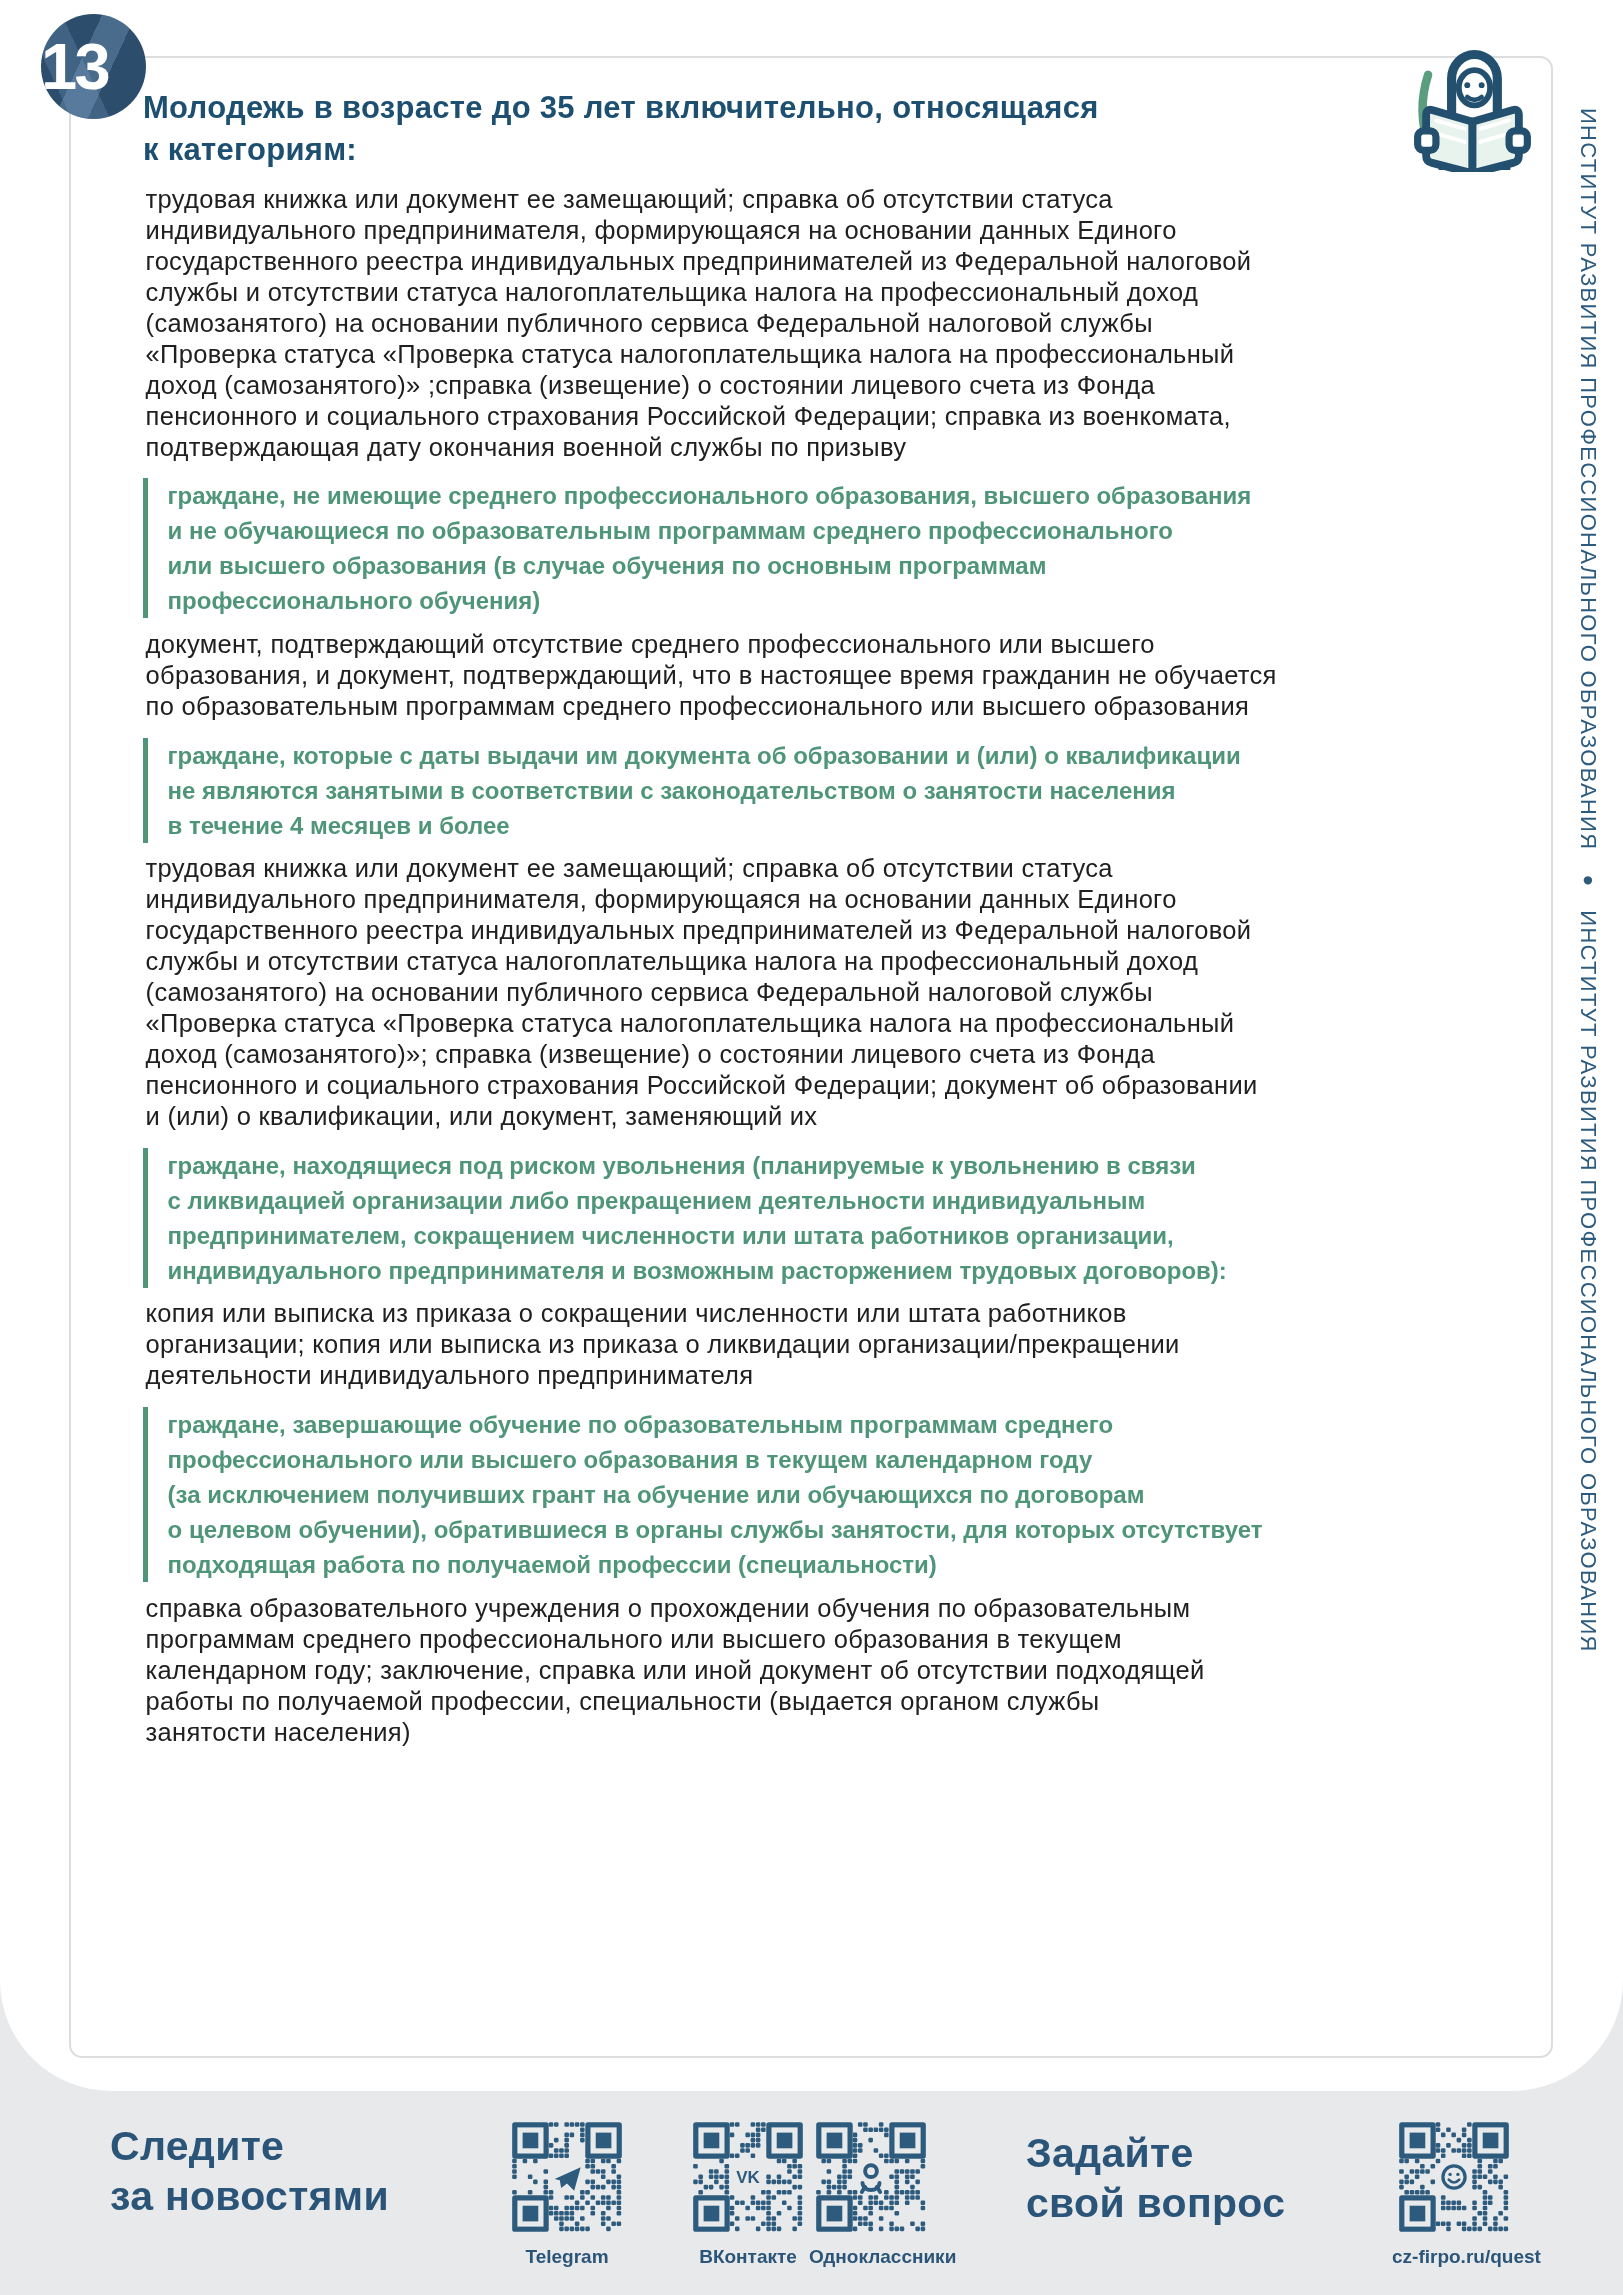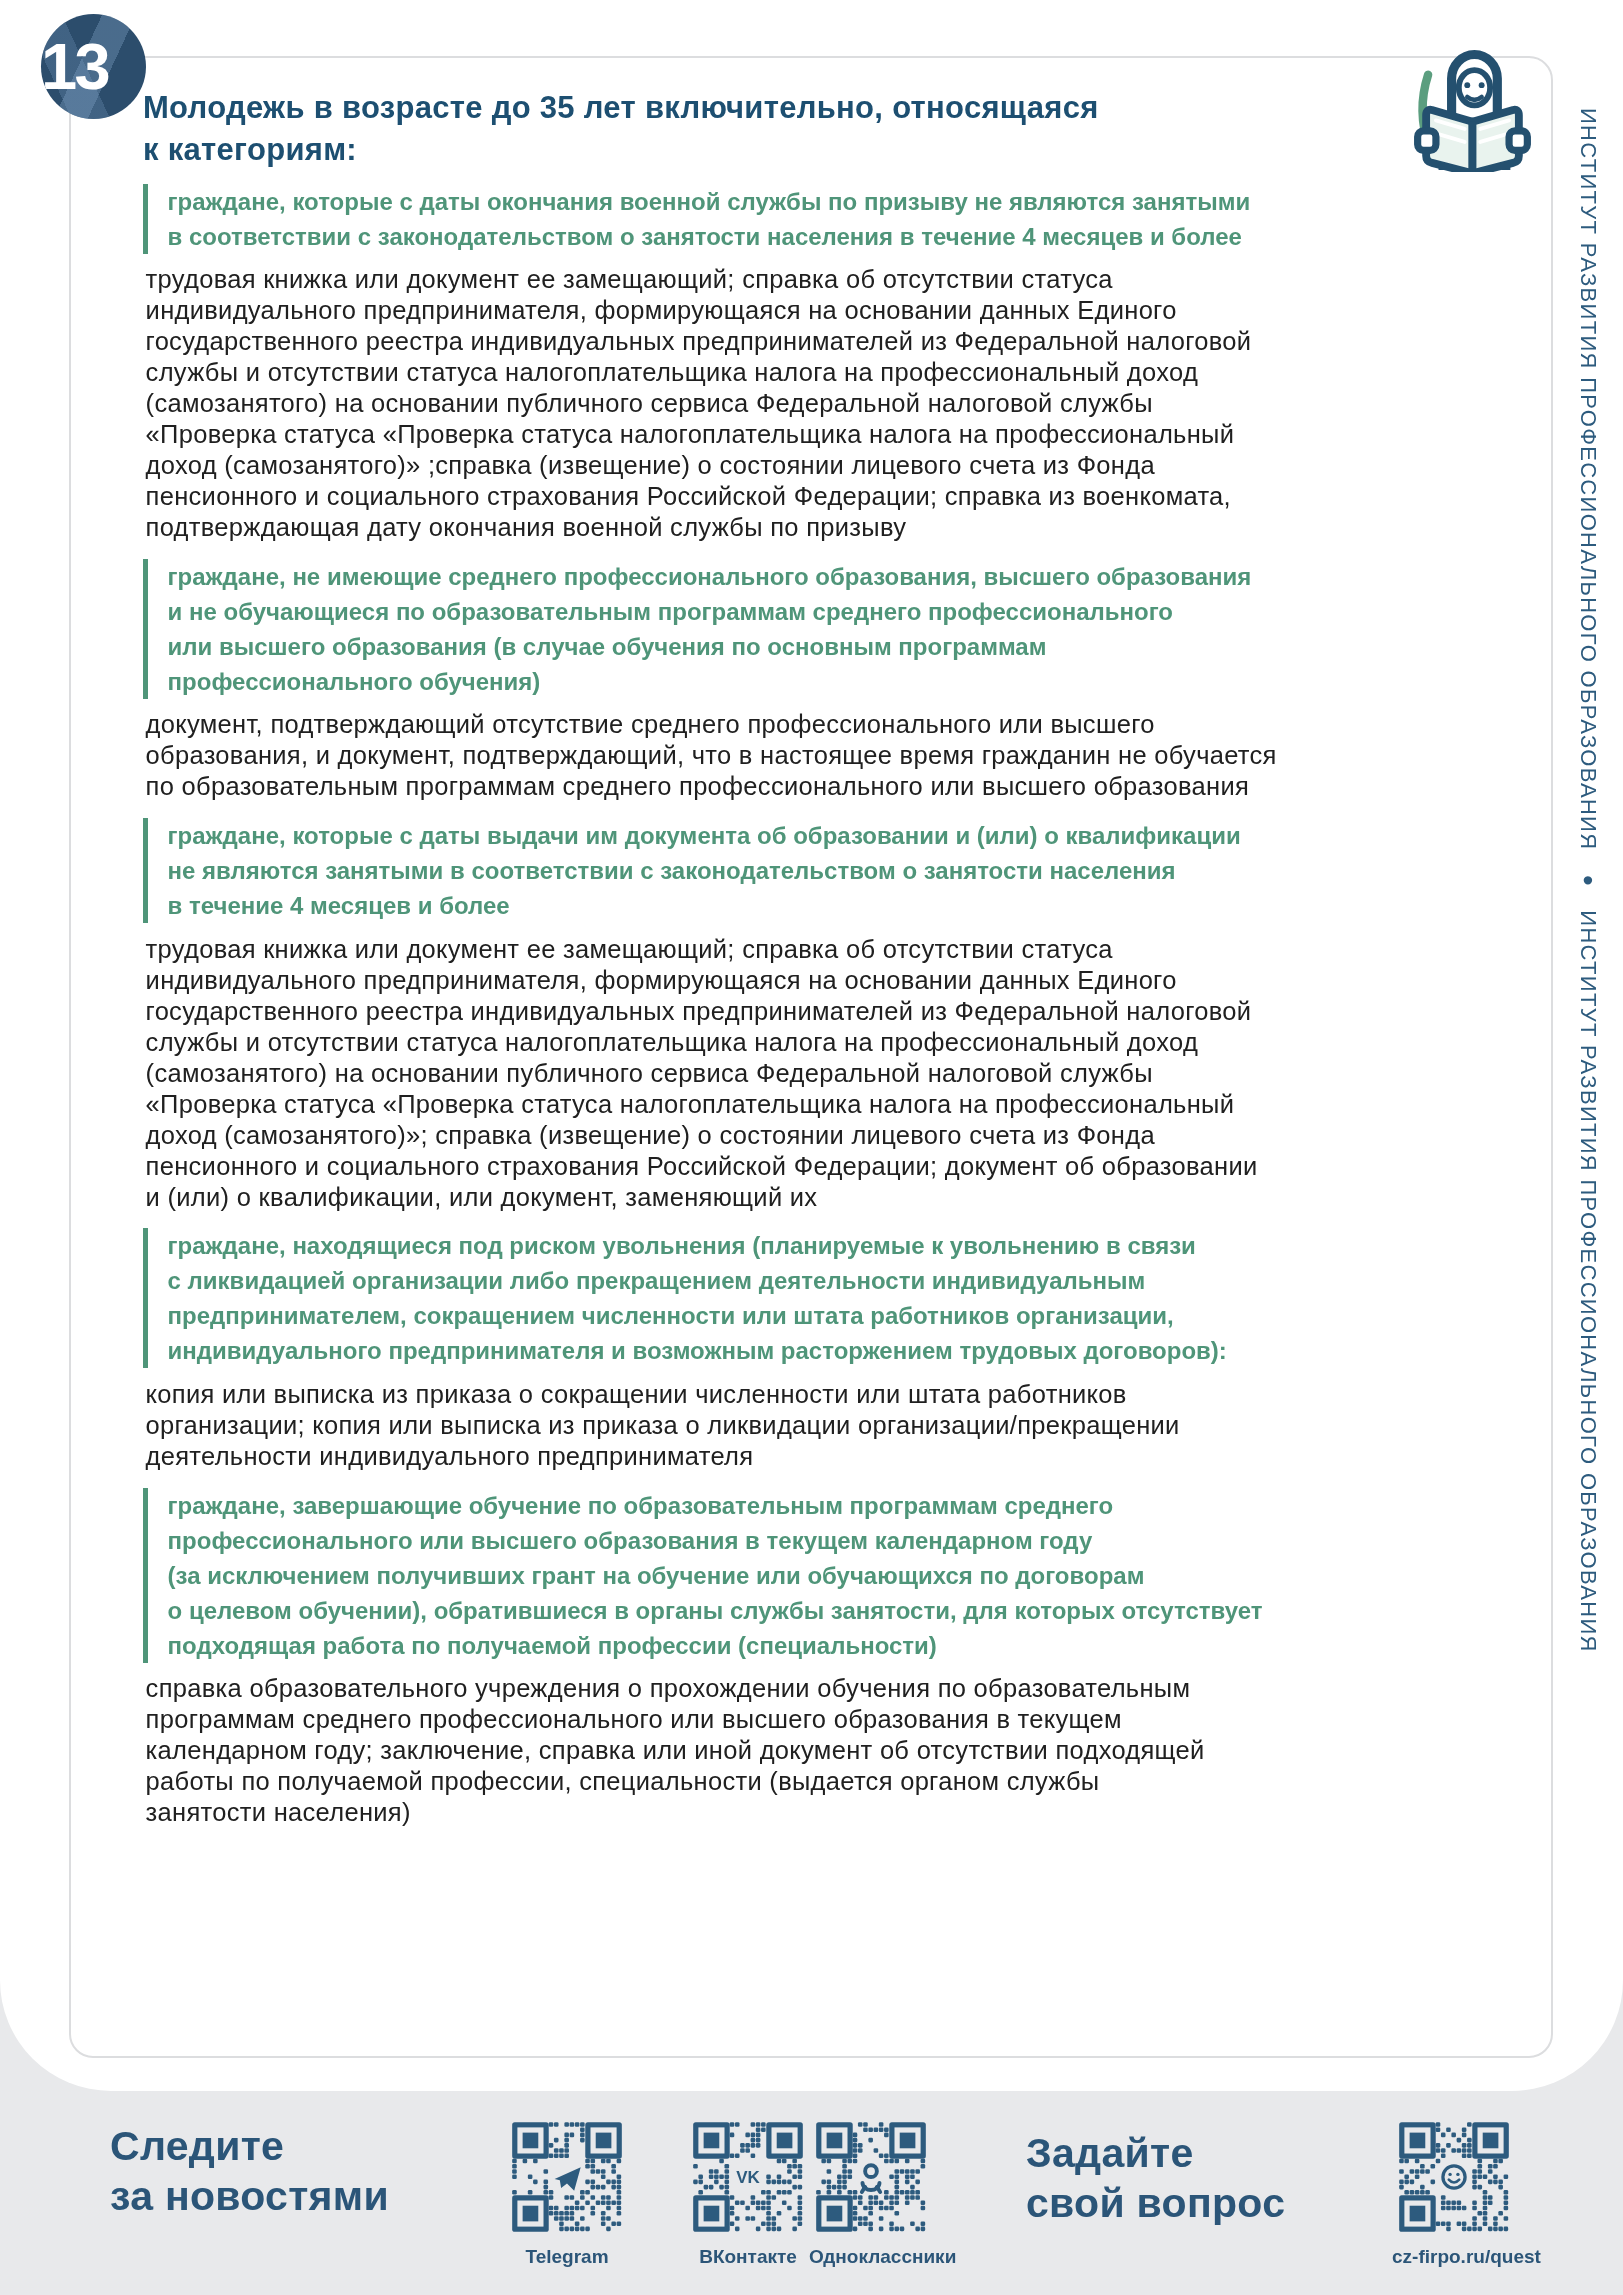--- a/index.html
+++ b/index.html
@@ -8,21 +8,21 @@
     background:var(--page-bg,#e8e9eb);
     font-family:"Liberation Sans",sans-serif;
   }
   .outer-panel{
     position:absolute;left:0;top:0;width:1623px;height:2091px;
     background:#ffffff;border-radius:0 0 111px 111px;
   }
   .card{
     position:absolute;left:69px;top:56px;width:1484px;height:2002px;
     box-sizing:border-box;background:#ffffff;
-    border:2px solid var(--card-border,#dcdddf);border-radius:24px;
+    border:2px solid var(--card-border,#dcdddf);border-radius:13px;
     padding:19.6px 39px 0 72px;z-index:2;
   }
   .badge{
     position:absolute;left:41px;top:14.4px;width:105px;height:105px;border-radius:50%;
     background:var(--badge,#2c4d6c);display:flex;align-items:center;justify-content:flex-start;
     overflow:hidden;z-index:6;
   }
   .badge::before{
     content:"";position:absolute;inset:0;
     background:
@@ -95,22 +95,20 @@
     <path d="M176,166 l-44,13 M176,186 l-44,13" stroke="#ffffff" stroke-width="6" stroke-linecap="round"></path>
     <rect x="36" y="182" width="28" height="30" rx="9" fill="#ffffff" stroke="#24506f" stroke-width="11"></rect>
     <rect x="176" y="182" width="28" height="30" rx="9" fill="#ffffff" stroke="#24506f" stroke-width="11"></rect>
   </svg>
 </div>
 
 <div class="card">
   <div class="page-title">Молодежь в возрасте до 35 лет включительно, относящаяся
 к категориям:</div>
 
-  <div class="section-category">граждане, которые с даты окончания военной службы по призыву не являются занятыми
-в соответствии с законодательством о занятости населения в течение 4 месяцев и более</div>
   <div class="section-docs">трудовая книжка или документ ее замещающий; справка об отсутствии статуса
 индивидуального предпринимателя, формирующаяся на основании данных Единого
 государственного реестра индивидуальных предпринимателей из Федеральной налоговой
 службы и отсутствии статуса налогоплательщика налога на профессиональный доход
 (самозанятого) на основании публичного сервиса Федеральной налоговой службы
 «Проверка статуса «Проверка статуса налогоплательщика налога на профессиональный
 доход (самозанятого)» ;справка (извещение) о состоянии лицевого счета из Фонда
 пенсионного и социального страхования Российской Федерации; справка из военкомата,
 подтверждающая дату окончания военной службы по призыву</div>
 

